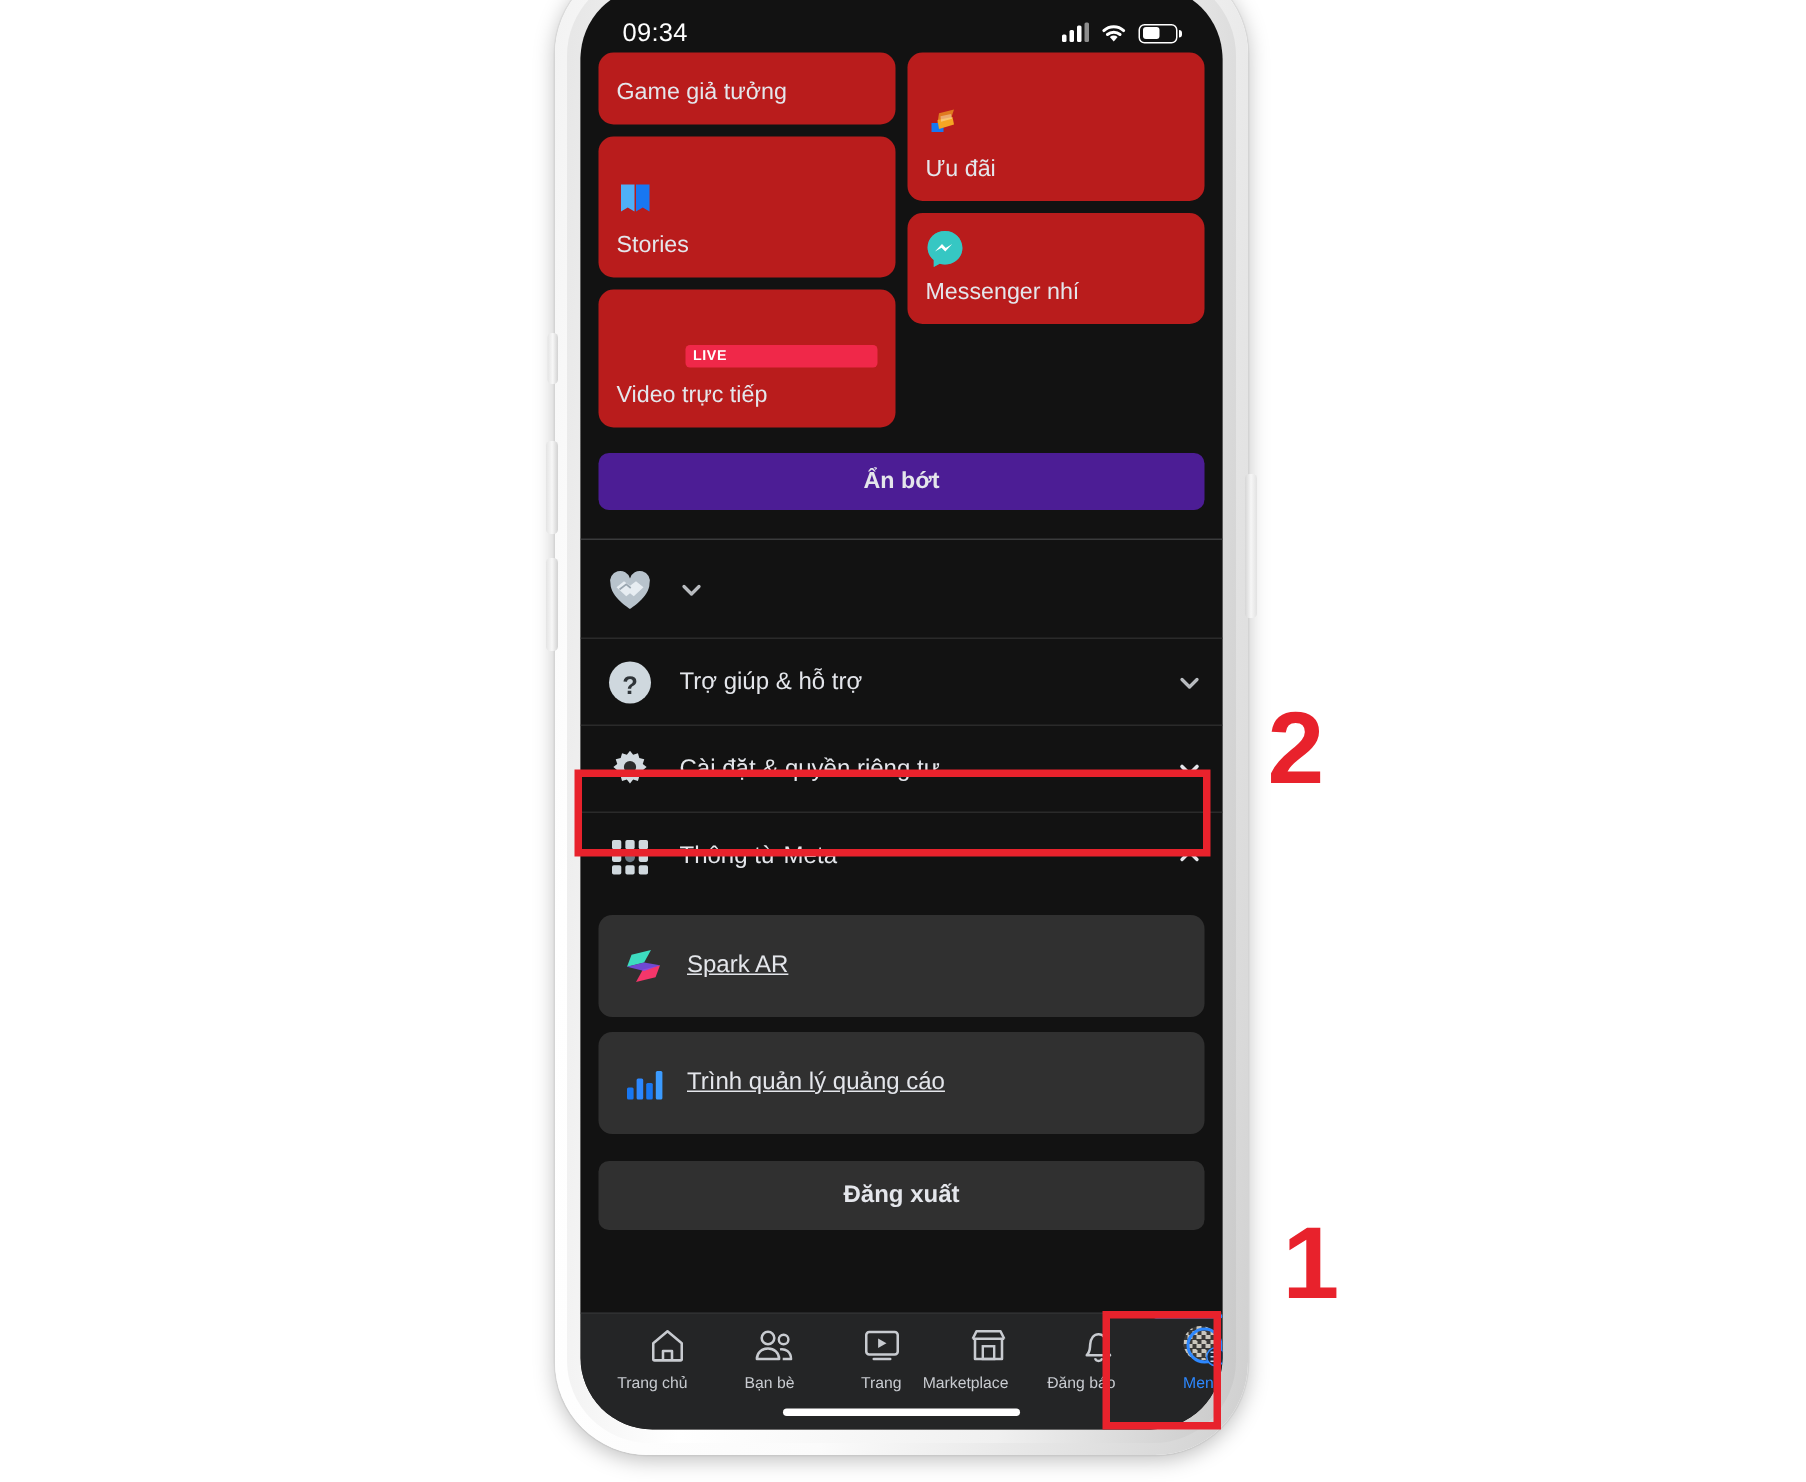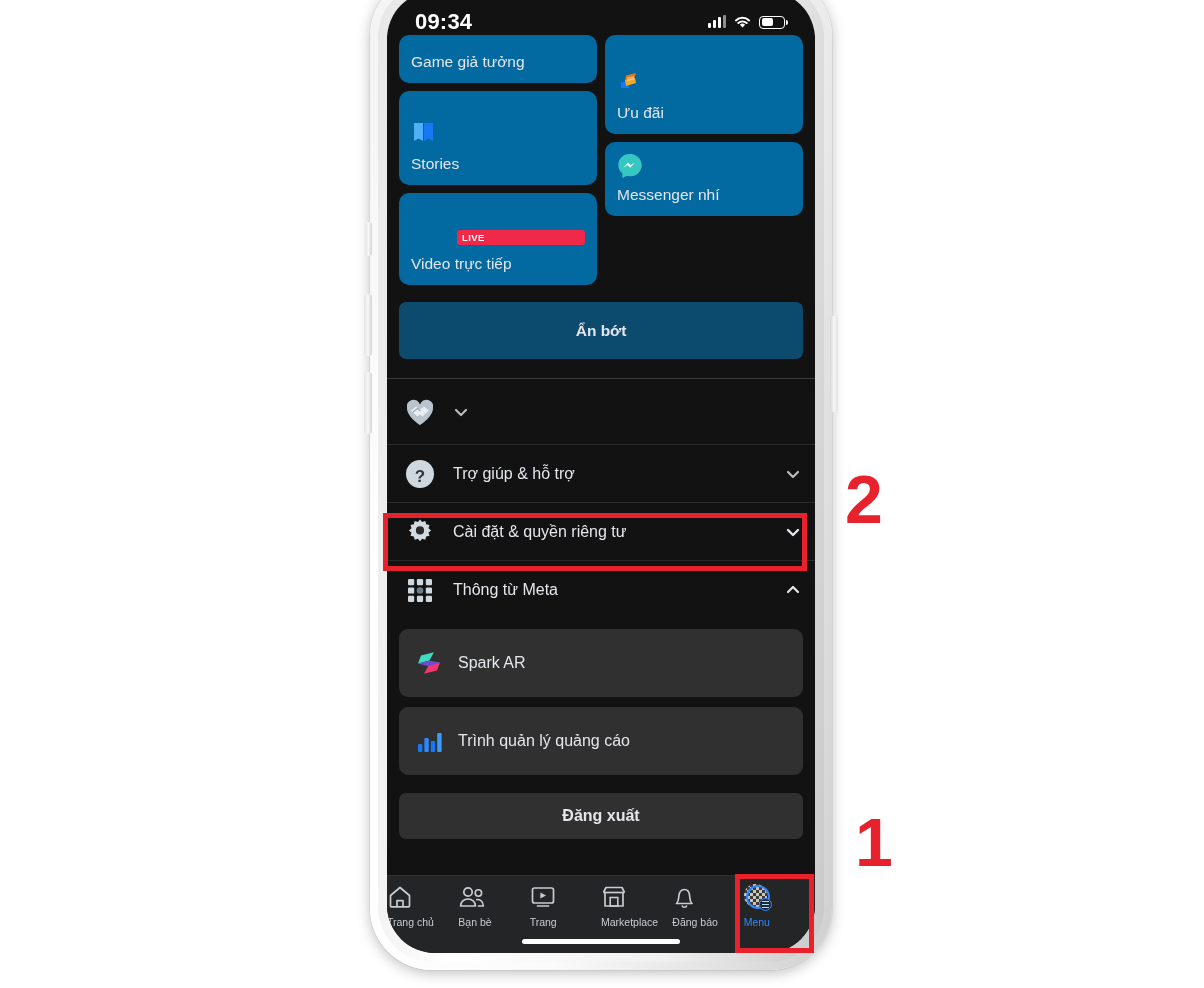--- a/index.html
+++ b/index.html
@@ -42,83 +42,83 @@
   .btn-voldn  { left: 364px; top: 372px; width: 8px; height: 62px; }
   .btn-power  { left: 830px; top: 316px; width: 8px; height: 96px;
                 background: linear-gradient(90deg,#d6d6d6,#f6f6f6,#e2e2e2); }
 
   
   .statusbar {
     position: absolute; left: 0; top: 9px; width: 428px; height: 44px;
     display: flex; align-items: center; justify-content: space-between;
     padding: 0 30px 0 28px; color: #fff;
   }
-  .sb-time { font-size: 22px; font-weight: bold; letter-spacing: .2px; }
+  .sb-time { font-size: 17px; font-weight: normal; letter-spacing: .2px; }
   .sb-right { display: flex; align-items: center; gap: 7px; }
   .sig { display: flex; align-items: flex-end; gap: 2px; height: 12px; }
   .sig i { display: block; width: 3px; background: #fff; border-radius: 1px; }
   .sig i:nth-child(1){ height: 5px; }
   .sig i:nth-child(2){ height: 8px; }
   .sig i:nth-child(3){ height: 11px; }
   .sig i:nth-child(4){ height: 13px; background: #8d8d8d; }
   .batt { width: 26px; height: 13px; border: 1.6px solid #fff; border-radius: 4px; position: relative; }
   .batt::after { content:""; position:absolute; right:-4px; top:3.5px; width:2px; height:5px; background:#fff; border-radius:0 2px 2px 0; }
   .batt i { position: absolute; left: 1.6px; top: 1.6px; bottom: 1.6px; width: 11px; background: #fff; border-radius: 2px; display: block; }
 
   
   .content { position: absolute; left: 0; top: 44px; width: 428px; bottom: 78px; background: #121212; }
 
   .tiles { position: relative; padding: 0 12px; }
   .tiles-row { display: flex; gap: 8px; }
   .tile-col { display: flex; flex-direction: column; gap: 8px; }
   .tile {
-    background: #0369a1; border-radius: 10px;
+    background: #b91c1c; border-radius: 10px;
     padding: 10px 12px 12px; color: #e4e6eb; font-size: 15.5px;
     display: flex; flex-direction: column; justify-content: flex-end;
   }
   .tile-label { line-height: 1.25; }
   .tile-icon { width: 26px; height: 26px; margin-bottom: 8px; }
 
   .hide-btn {
-    margin: 17px 12px 0; height: 57px; background: #0c4a6e; border-radius: 7px;
+    margin: 17px 12px 0; height: 38px; background: #4c1d95; border-radius: 7px;
     color: #e4e6eb; font-size: 15.5px; font-weight: bold;
     display: flex; align-items: center; justify-content: center;
   }
 
   .divider { height: 1px; background: #3a3b3c; margin-top: 19px; }
 
   .row {
     height: 58px; display: flex; align-items: center; padding: 0 14px 0 16px;
     border-bottom: 1px solid #2a2a2a; position: relative;
   }
   .row.tall { height: 66px; }
   .row-icon { width: 34px; height: 34px; flex: 0 0 34px; margin-right: 16px; }
   .row-label { flex: 1; color: #e4e6eb; font-size: 16px; line-height: 1.22; padding-right: 10px; }
   .chev { width: 16px; height: 16px; flex: 0 0 16px; color: #b8bbbf; }
 
   .app-btn {
     margin: 10px 12px 0; height: 68px; background: #303030; border-radius: 9px;
     display: flex; align-items: center; padding: 0 16px;
   }
   .app-btn .a-icon { width: 28px; height: 28px; margin-right: 15px; flex: 0 0 28px; }
-  .app-btn .a-label { color: #e4e6eb; font-size: 16px; }
+  .app-btn .a-label { color: #e4e6eb; font-size: 16px; text-decoration: underline; }
 
   .logout {
     margin: 18px 12px 0; height: 46px; background: #303030; border-radius: 7px;
     color: #e4e6eb; font-size: 16px; font-weight: bold;
     display: flex; align-items: center; justify-content: center;
   }
 
   
   .tabbar {
     position: absolute; left: 0; bottom: 0; width: 428px; height: 78px;
     background: #242526; border-top: 1px solid #2f3031;
     display: flex; align-items: flex-start; padding-top: 8px;
   }
-  .tab { flex: 1; display: flex; flex-direction: column; align-items: flex-start; gap: 6px; position: relative; }
+  .tab { flex: 1; display: flex; flex-direction: column; align-items: flex-end; gap: 6px; position: relative; }
   .tab-ico { height: 26px; display: flex; align-items: center; justify-content: center; color: #c8cbd0; }
   .tab-lbl { font-size: 10.5px; color: #c8cbd0; white-space: nowrap; }
   .tab.active .tab-lbl { color: #2d88ff; }
   .tab-underline { position: absolute; top: -8px; width: 46px; height: 3px; background: #2d88ff; border-radius: 2px; }
   .avatar-wrap { position: relative; width: 26px; height: 26px; }
   .avatar-pix { position: absolute; left: 0; top: 0; width: 23px; height: 23px; border-radius: 50%; overflow: hidden;
                 background:
                   repeating-conic-gradient(#c9c6bd 0% 25%, #3b3a38 0% 50%) 0 0 / 6px 6px,
                   radial-gradient(circle at 70% 35%, #d8cfb4, #6b6a66);
   }

